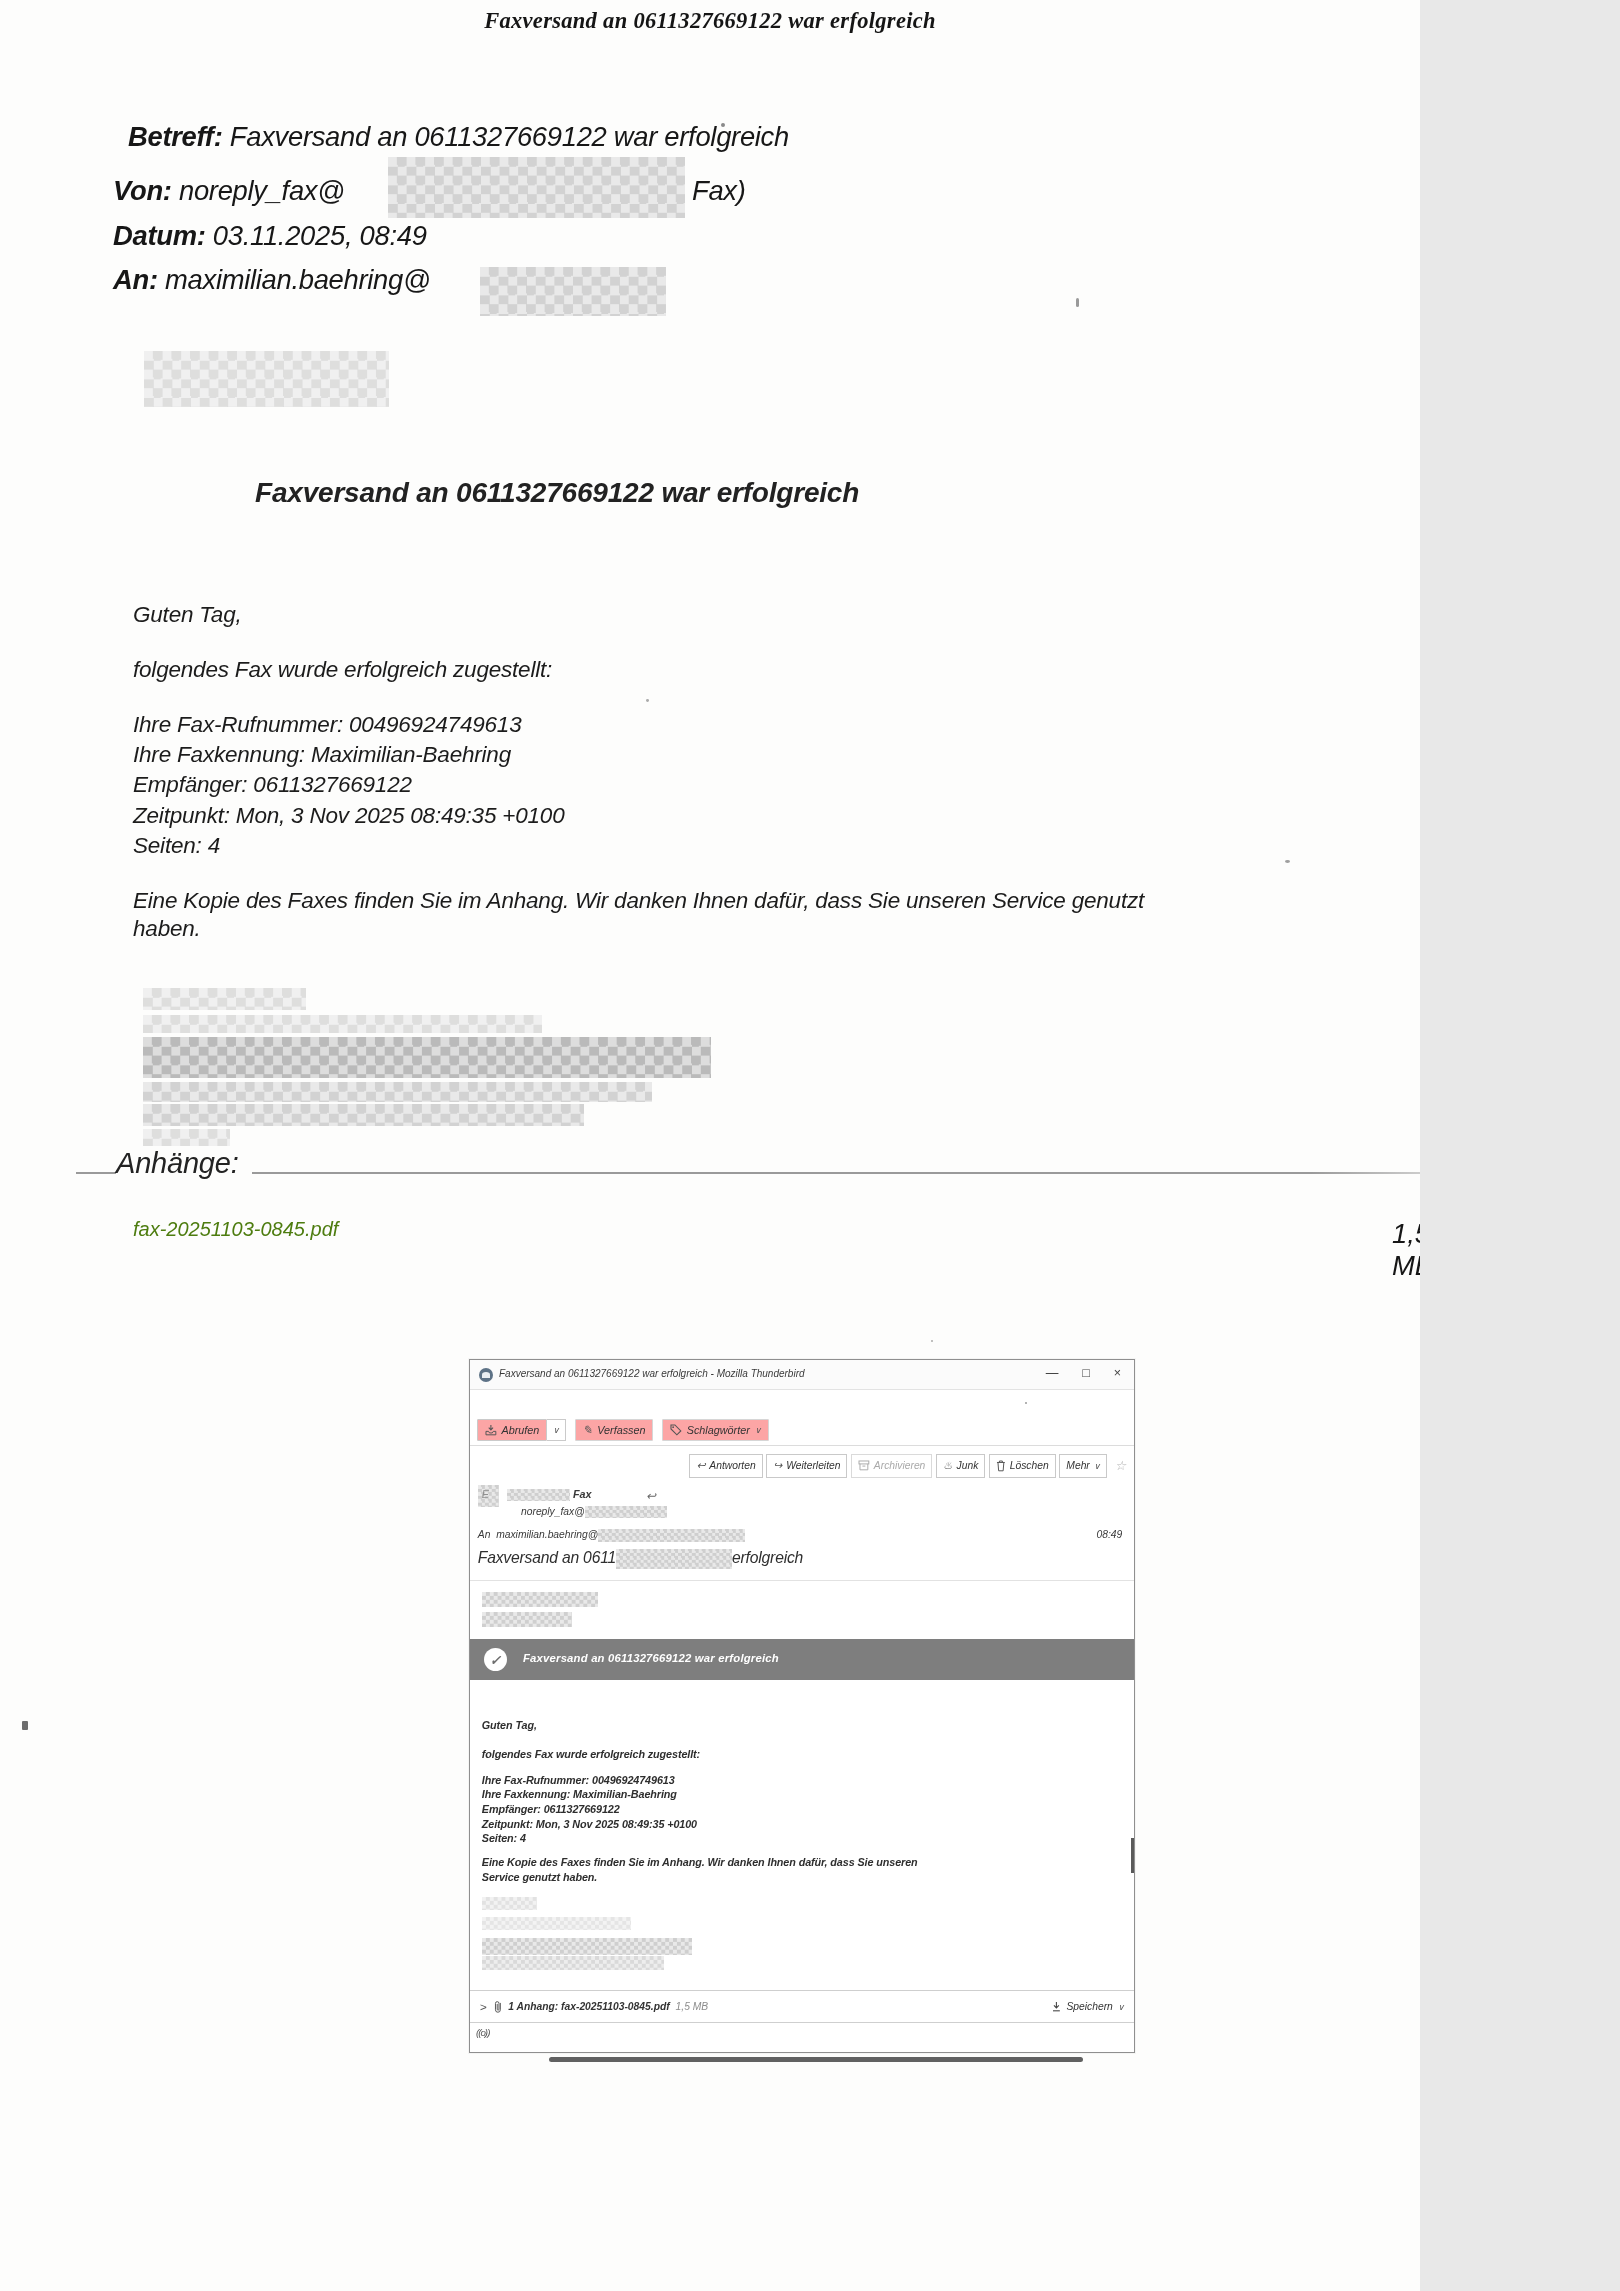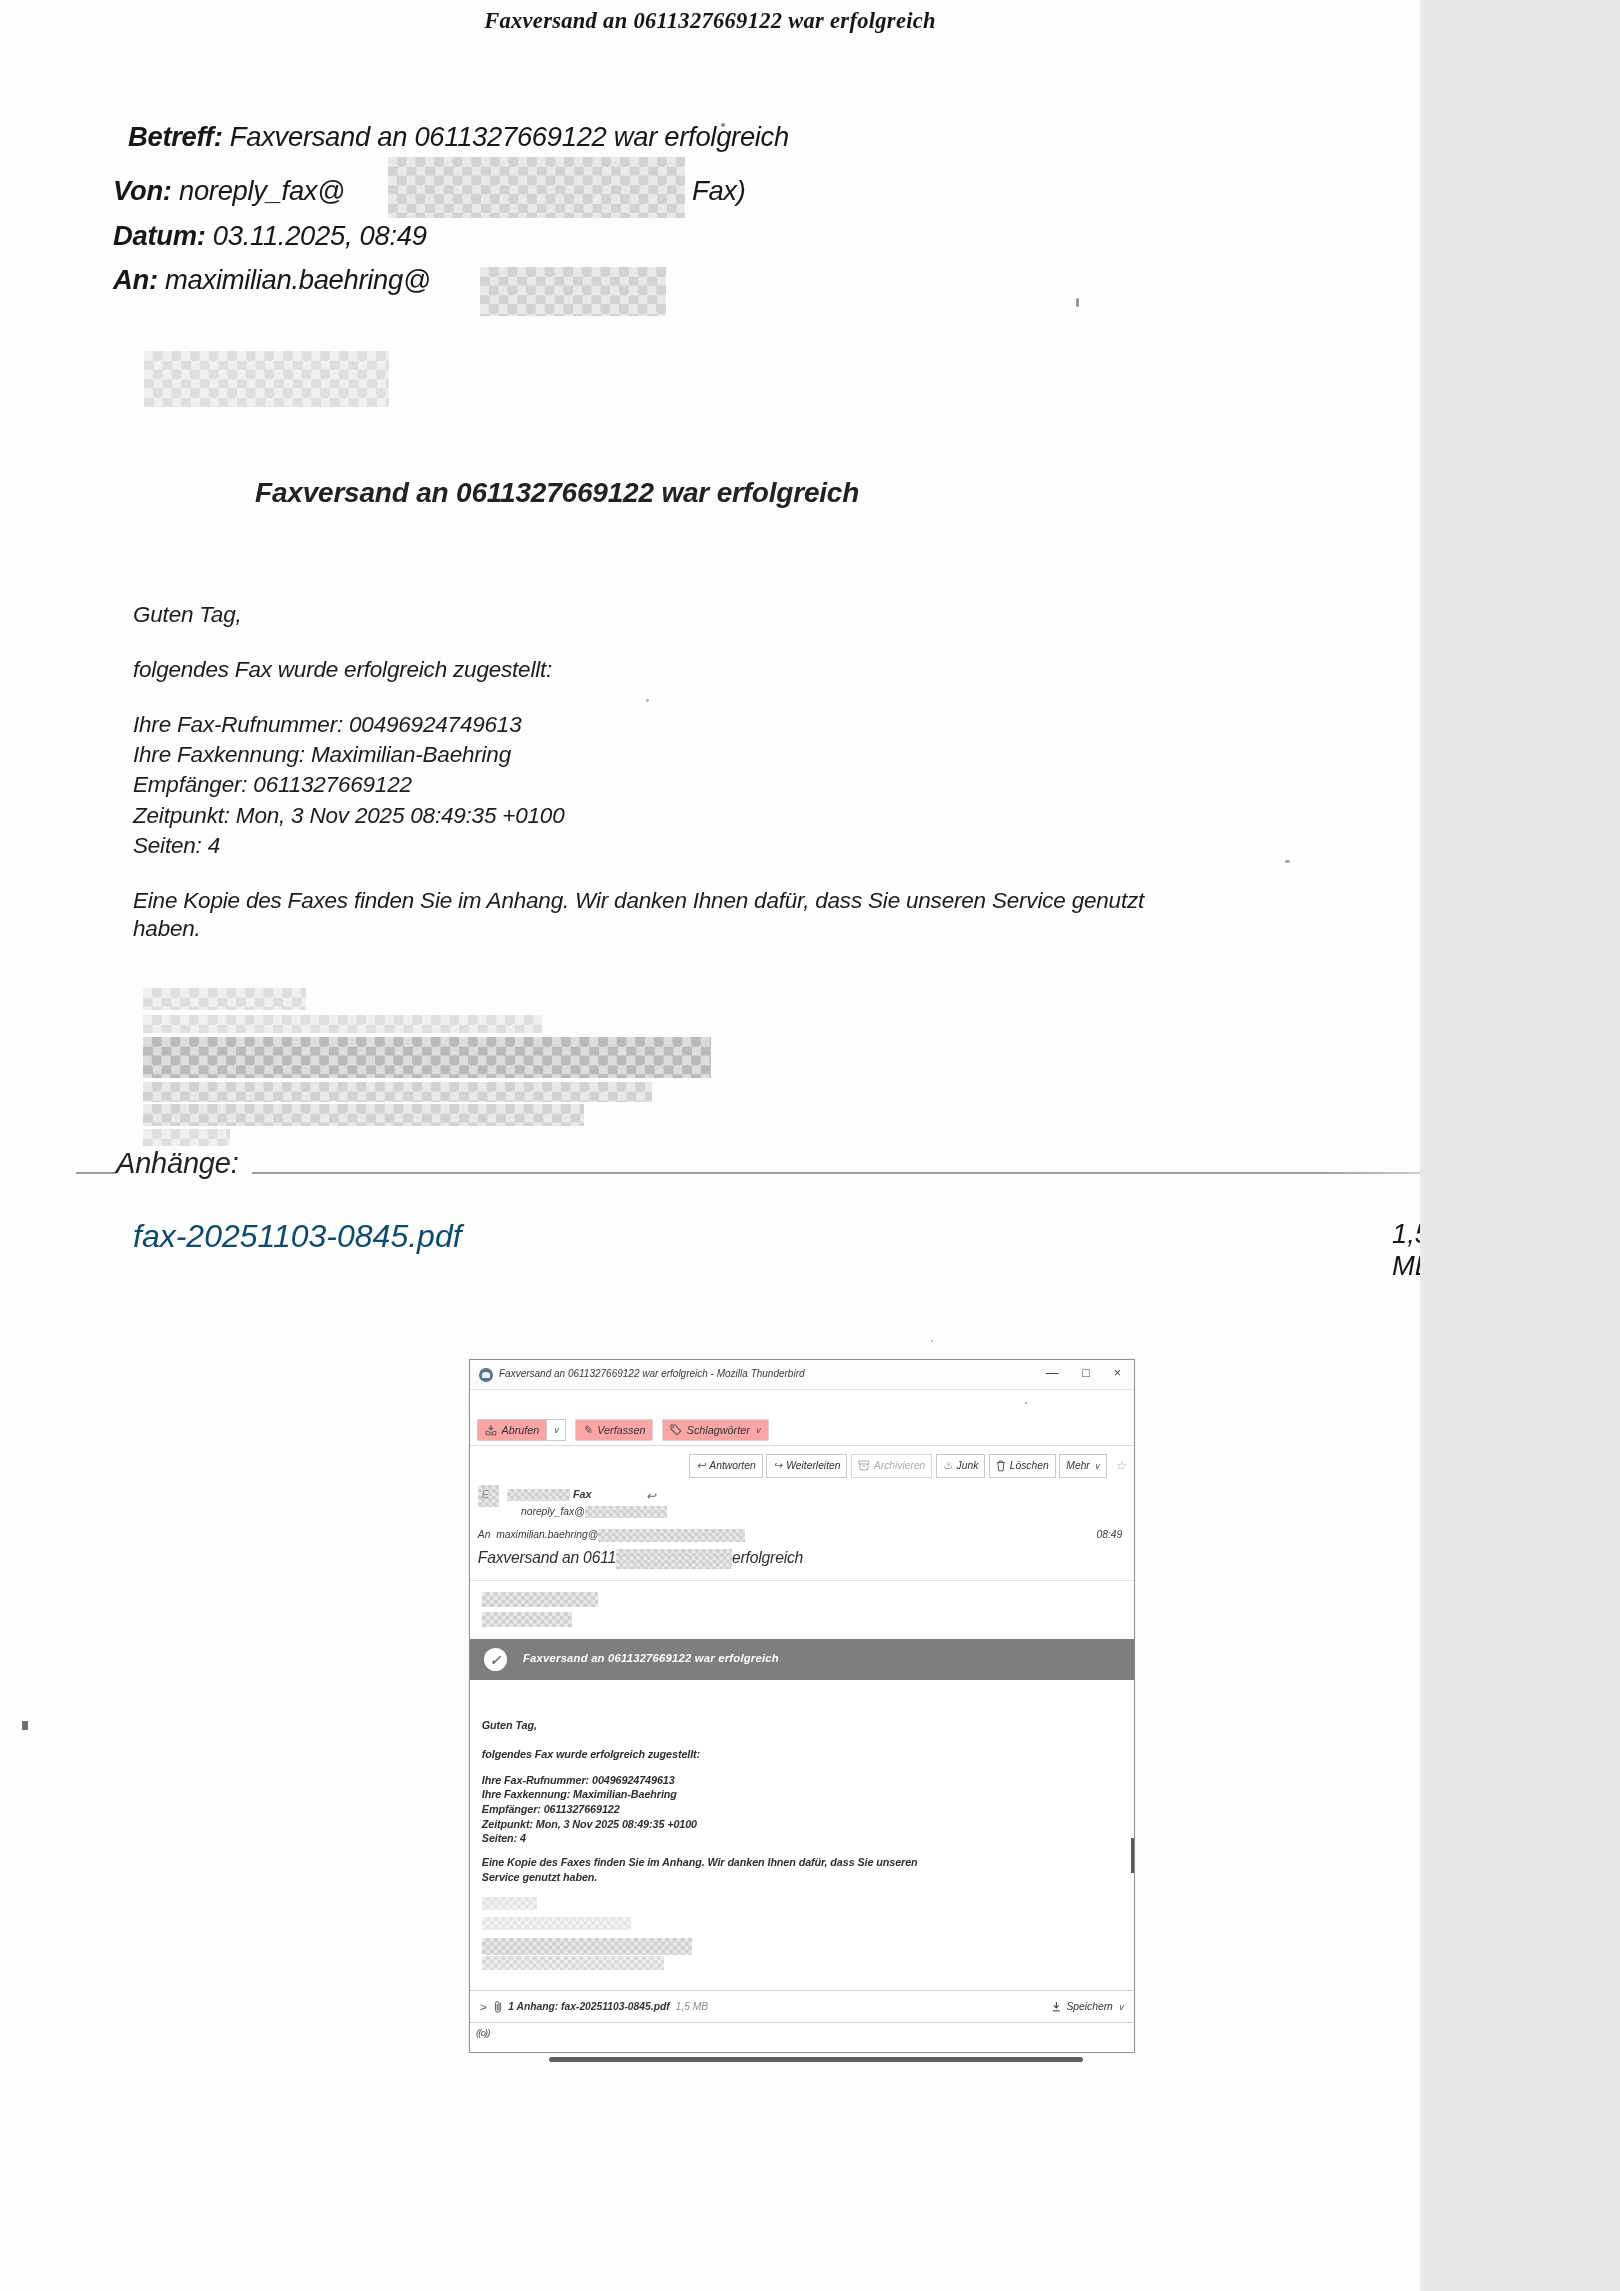--- a/index.html
+++ b/index.html
@@ -7,21 +7,21 @@
          font-family:"Liberation Sans",sans-serif;color:#1b1b1b;font-style:italic;}
   .abs{position:absolute;}
   
   .doc-title{font-family:"Liberation Serif",serif;font-size:22.5px;font-weight:600;letter-spacing:0.3px;
              left:0;right:0;text-align:center;top:7.8px;color:#151515;}
   .hdr-line{font-size:27.4px;letter-spacing:-0.3px;color:#171717;}
   .hdr-line b{font-weight:bold;}
   .body-line{font-size:22.5px;color:#1c1c1c;letter-spacing:-0.2px;}
   .doc-heading{font-size:28px;font-weight:bold;color:#222;letter-spacing:-0.2px;}
   .attach-label{font-size:29px;color:#232323;letter-spacing:-0.2px;background:#fdfdfc;padding-right:13.7px;}
-  .attach-file{font-size:32px;color:#0c4a6e;}
+  .attach-file{font-size:20px;color:#4d7c0f;}
   .attach-size{font-size:27.4px;color:#161616;}
   .rule{height:2px;background:linear-gradient(to right,#9a9a9a 0 85%,rgba(150,150,150,0) 100%);}
   
   .pix{background:repeating-conic-gradient(#cdcdcd 0% 25%,#e7e7e7 0% 50%);background-size:18.6px 18.6px;opacity:.9;}
   .pix-light{background:repeating-conic-gradient(#dadada 0% 25%,#efefef 0% 50%);background-size:18.6px 18.6px;}
   .pix-dark{background:repeating-conic-gradient(#b3b3b3 0% 25%,#d9d9d9 0% 50%);background-size:18.6px 18.6px;}
   .pix-sm{background-size:7.8px 7.8px !important;}
   .pix-inline{display:inline-block;vertical-align:middle;
       background:repeating-conic-gradient(#cfcfcf 0% 25%,#e9e9e9 0% 50%);background-size:6.9px 6.9px;}
   

